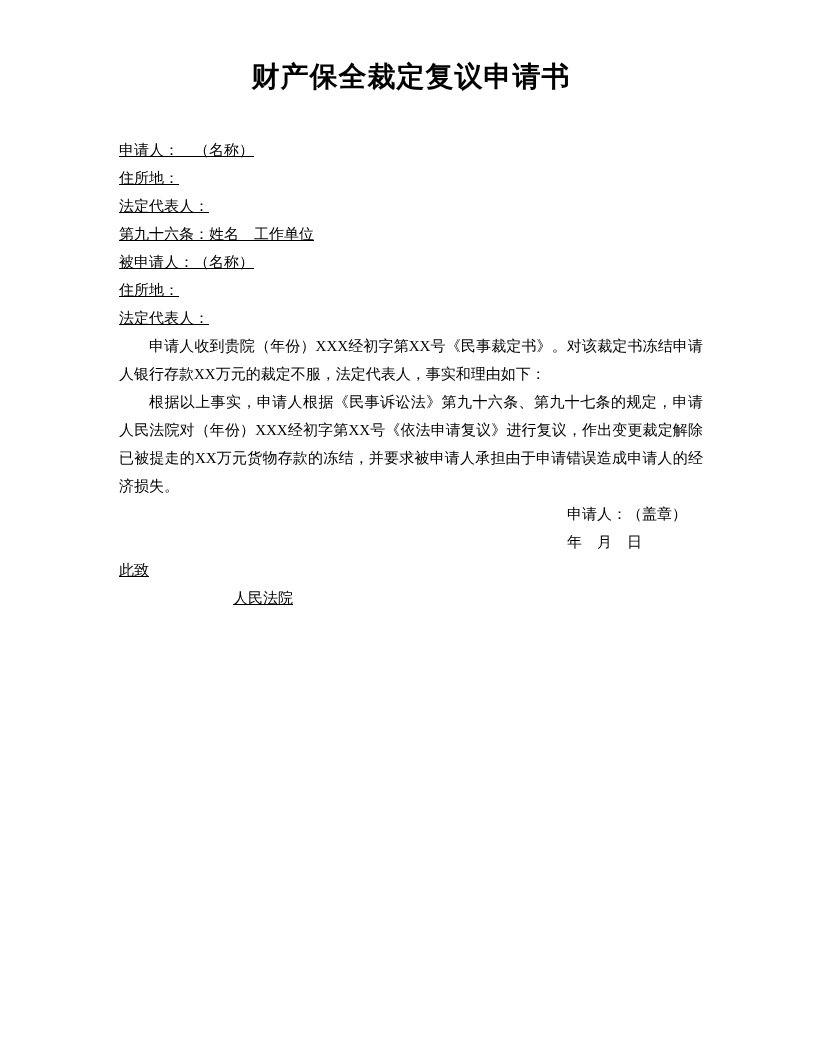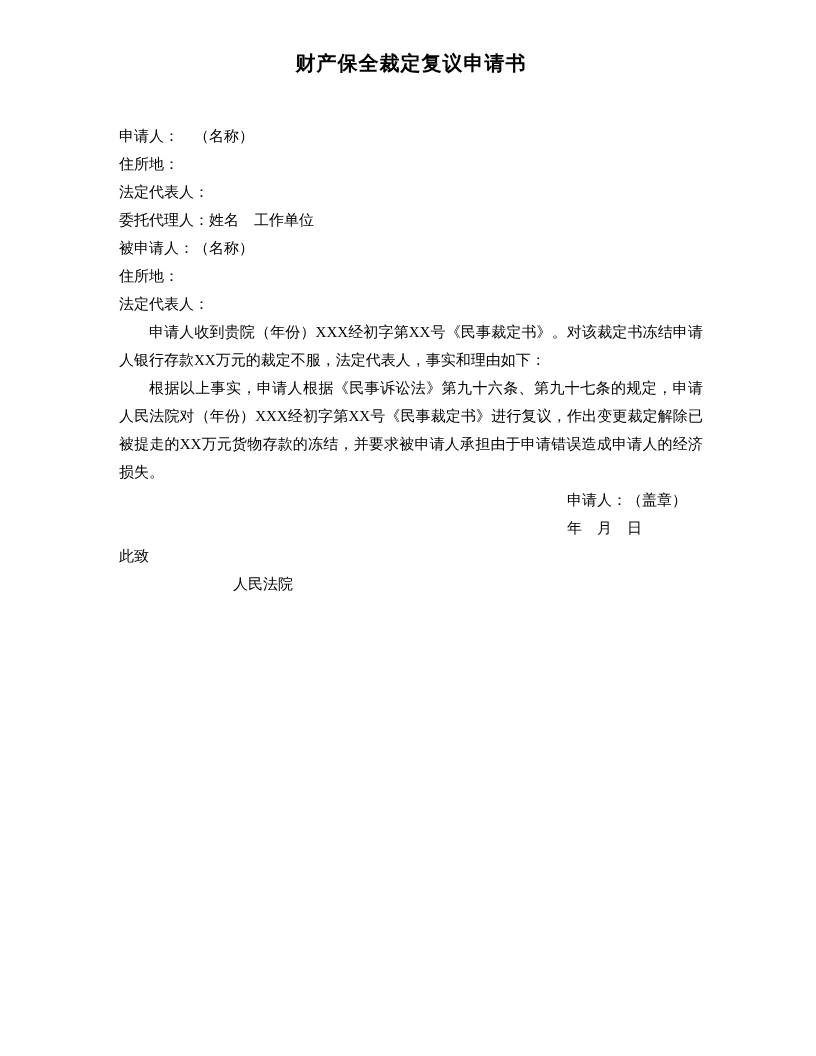--- a/index.html
+++ b/index.html
@@ -18,33 +18,34 @@
   }
   .content {
     position: absolute;
     left: 119px;
     top: 0;
     width: 584px;
     font-size: 15px;
     line-height: 28px;
   }
   .doc-title {
-    margin: 50px 0 0 0;
-    font-size: 20px;
+    margin: 64px 0 0 0;
+    font-size: 28px;
     line-height: 26px;
     font-weight: 700;
     text-align: center;
     letter-spacing: 1px;
   }
   .parties {
     margin-top: 46px;
   }
   .line {
     margin: 0;
     white-space: pre;
+    text-decoration: underline;
   }
   .para {
     margin: 0;
     text-indent: 2em;
     text-align: justify;
   }
   .court-line {
     margin: 0 0 0 114px;
   }
   .sig-line {
@@ -57,29 +58,29 @@
 
 <div class="page">
   <div class="content">
 
     <h1 class="doc-title">财产保全裁定复议申请书</h1>
 
     <div class="parties">
       <p class="line">申请人：　（名称）</p>
       <p class="line">住所地：</p>
       <p class="line">法定代表人：</p>
-      <p class="line">委托代理人：姓名　工作单位</p>
+      <p class="line">第九十六条：姓名　工作单位</p>
       <p class="line">被申请人：（名称）</p>
       <p class="line">住所地：</p>
       <p class="line">法定代表人：</p>
     </div>
 
     <div>
       <p class="para">申请人收到贵院（年份）XXX经初字第XX号《民事裁定书》。对该裁定书冻结申请人银行存款XX万元的裁定不服，法定代表人，事实和理由如下：</p>
-      <p class="para">根据以上事实，申请人根据《民事诉讼法》第九十六条、第九十七条的规定，申请人民法院对（年份）XXX经初字第XX号《民事裁定书》进行复议，作出变更裁定解除已被提走的XX万元货物存款的冻结，并要求被申请人承担由于申请错误造成申请人的经济损失。</p>
+      <p class="para">根据以上事实，申请人根据《民事诉讼法》第九十六条、第九十七条的规定，申请人民法院对（年份）XXX经初字第XX号《依法申请复议》进行复议，作出变更裁定解除已被提走的XX万元货物存款的冻结，并要求被申请人承担由于申请错误造成申请人的经济损失。</p>
     </div>
 
     <div>
       <p class="sig-line">申请人：（盖章）</p>
       <p class="sig-line">年　月　日</p>
     </div>
 
     <div>
       <p class="line">此致</p>
       <p class="line court-line">人民法院</p>

